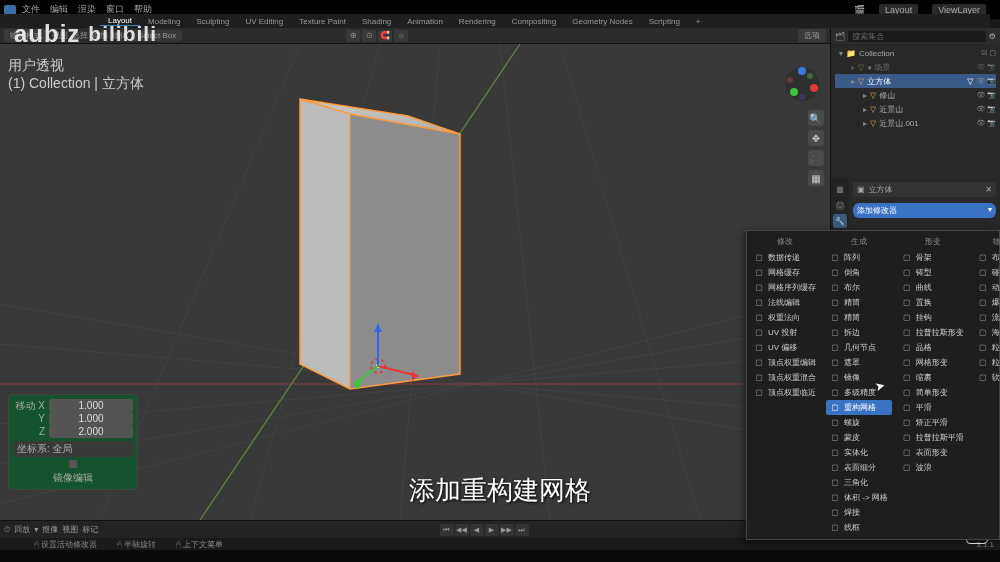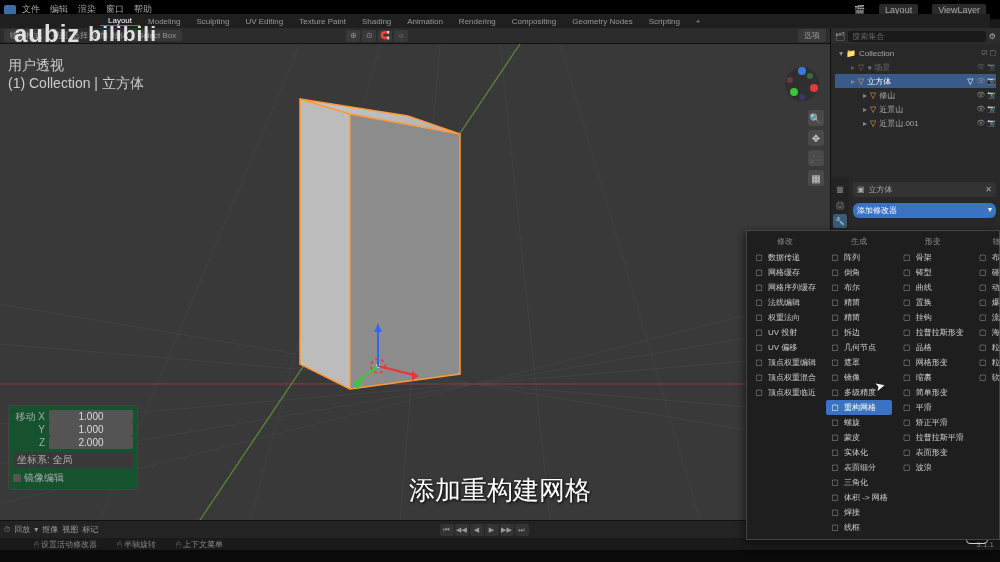--- a/index.html
+++ b/index.html
@@ -24,21 +24,21 @@
 .viewport .info-text { position: absolute; top: 12px; left: 8px; font-size: 14px; color: #ccc; line-height: 1.3; }
 .viewport svg.grid { position: absolute; inset: 0; width: 100%; height: 100%; }
 .viewport .gizmo-nav { position: absolute; top: 20px; right: 8px; width: 40px; height: 40px; }
 .viewport .side-tools { position: absolute; top: 66px; right: 6px; display: flex; flex-direction: column; gap: 4px; }
 .viewport .side-tools .tool { width: 16px; height: 16px; background: #4a4a4a; border-radius: 3px; display: flex; align-items: center; justify-content: center; font-size: 10px; color: #ccc; }
 .viewport .npanel { position: absolute; bottom: 30px; left: 8px; background: #14532d; border: 1px solid #444; border-radius: 3px; padding: 4px; font-size: 10px; color: #aaa; width: 130px; }
 .viewport .npanel .row { display: flex; align-items: center; height: 13px; }
 .viewport .npanel .row .label { width: 36px; text-align: right; padding-right: 4px; }
 .viewport .npanel .row .field { flex: 1; background: #545454; color: #ddd; padding: 1px 4px; border-radius: 2px; text-align: center; }
 .viewport .npanel .select-row { background: #393939; margin-top: 3px; border-radius: 2px; padding: 1px 4px; }
-.viewport .npanel .checkbox-row { margin-top: 3px; display: flex; align-items: center; gap: 3px; }
+.viewport .npanel .checkbox-row { margin-top: 3px; display: flex; align-items: center; gap: 3px; flex-direction: column; }
 .viewport .npanel .checkbox-row .cb { width: 8px; height: 8px; background: #555; border-radius: 1px; }
 
 .watermark { position: absolute; top: 20px; left: 14px; font-size: 24px; color: rgba(255,255,255,0.85); font-weight: bold; letter-spacing: 1px; z-index: 5; display: flex; align-items: center; gap: 8px; }
 .watermark .bili { font-size: 21px; }
 
 .outliner { position: absolute; top: 28px; right: 0; width: 170px; height: 150px; background: #282828; border-left: 1px solid #111; font-size: 8px; }
 .outliner .header { height: 16px; background: #2c2c2c; display: flex; align-items: center; padding: 0 4px; gap: 3px; }
 .outliner .header .search { flex: 1; background: #1a1a1a; border-radius: 2px; height: 11px; padding: 0 4px; color: #666; }
 .outliner .tree { padding: 2px 4px; }
 .outliner .tree .item { display: flex; align-items: center; height: 14px; gap: 3px; padding-left: 4px; }

